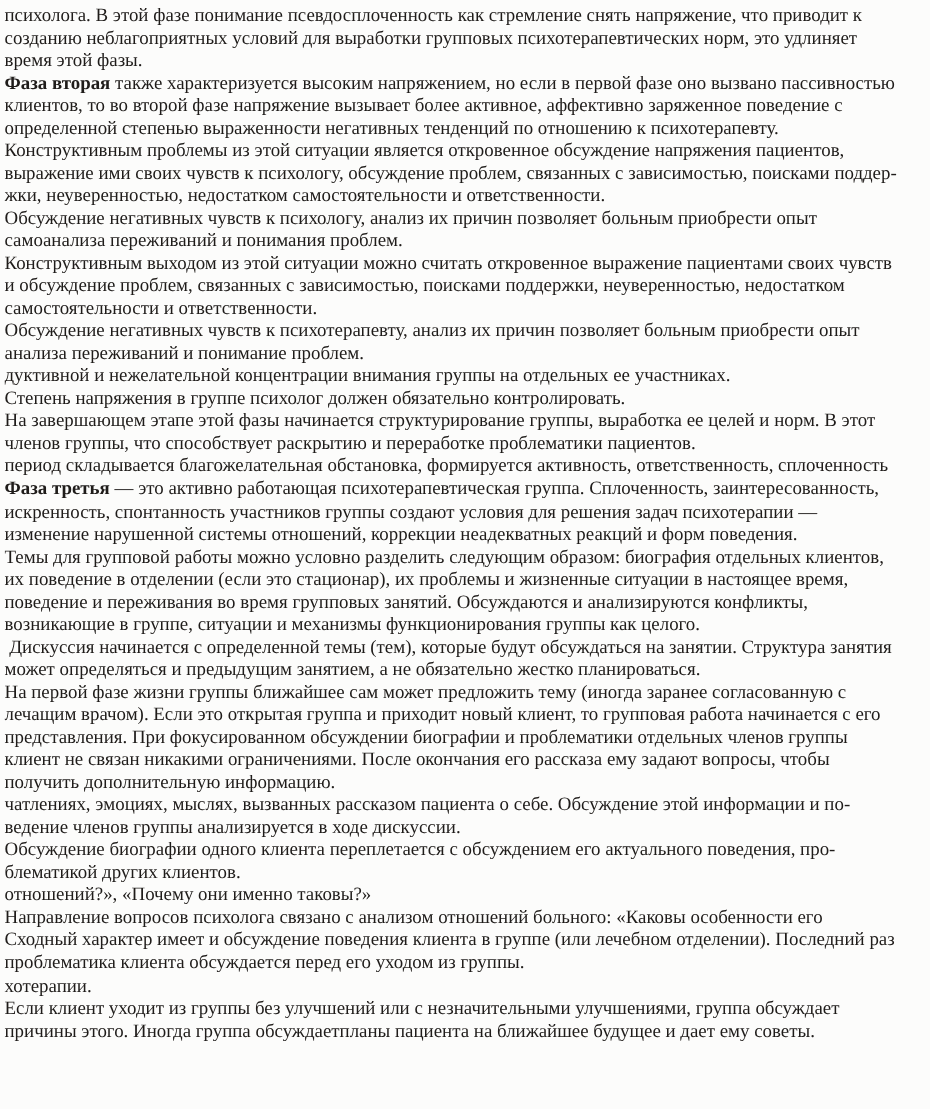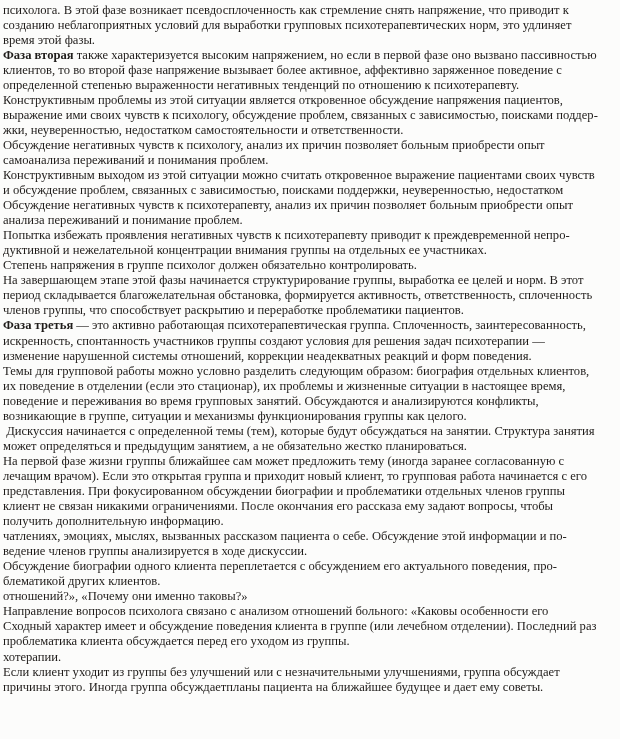--- a/index.html
+++ b/index.html
@@ -33,41 +33,41 @@
   }
   .line b {
     font-weight: bold;
   }
 </style>
 </head>
 <body style="background: rgb(252, 252, 251);">
 
 <div class="page">
   <div class="text-body" style="color: rgb(31, 28, 26);">
-      <div class="line">психолога. В этой фазе возникает псевдосплоченность как стремление снять напряжение, что приводит к</div>
+      <div class="line">психолога. В этой фазе понимание псевдосплоченность как стремление снять напряжение, что приводит к</div>
       <div class="line">созданию неблагоприятных условий для выработки групповых психотерапевтических норм, это удлиняет</div>
       <div class="line">время этой фазы.</div>
       <div class="line"><b>Фаза вторая</b> также характеризуется высоким напряжением, но если в первой фазе оно вызвано пассивностью</div>
       <div class="line">клиентов, то во второй фазе напряжение вызывает более активное, аффективно заряженное поведение с</div>
       <div class="line">определенной степенью выраженности негативных тенденций по отношению к психотерапевту.</div>
       <div class="line">Конструктивным проблемы из этой ситуации является откровенное обсуждение напряжения пациентов,</div>
       <div class="line">выражение ими своих чувств к психологу, обсуждение проблем, связанных с зависимостью, поисками поддер-</div>
       <div class="line">жки, неуверенностью, недостатком самостоятельности и ответственности.</div>
       <div class="line">Обсуждение негативных чувств к психологу, анализ их причин позволяет больным приобрести опыт</div>
       <div class="line">самоанализа переживаний и понимания проблем.</div>
       <div class="line">Конструктивным выходом из этой ситуации можно считать откровенное выражение пациентами своих чувств</div>
       <div class="line">и обсуждение проблем, связанных с зависимостью, поисками поддержки, неуверенностью, недостатком</div>
+      <div class="line">самостоятельности и ответственности.</div>
       <div class="line">Обсуждение негативных чувств к психотерапевту, анализ их причин позволяет больным приобрести опыт</div>
       <div class="line">анализа переживаний и понимание проблем.</div>
-      <div class="line">Попытка избежать проявления негативных чувств к психотерапевту приводит к преждевременной непро-</div>
       <div class="line">дуктивной и нежелательной концентрации внимания группы на отдельных ее участниках.</div>
       <div class="line">Степень напряжения в группе психолог должен обязательно контролировать.</div>
       <div class="line">На завершающем этапе этой фазы начинается структурирование группы, выработка ее целей и норм. В этот</div>
+      <div class="line">членов группы, что способствует раскрытию и переработке проблематики пациентов.</div>
       <div class="line">период складывается благожелательная обстановка, формируется активность, ответственность, сплоченность</div>
-      <div class="line">членов группы, что способствует раскрытию и переработке проблематики пациентов.</div>
       <div class="line"><b>Фаза третья</b> — это активно работающая психотерапевтическая группа. Сплоченность, заинтересованность,</div>
       <div class="line">искренность, спонтанность участников группы создают условия для решения задач психотерапии —</div>
       <div class="line">изменение нарушенной системы отношений, коррекции неадекватных реакций и форм поведения.</div>
       <div class="line">Темы для групповой работы можно условно разделить следующим образом: биография отдельных клиентов,</div>
       <div class="line">их поведение в отделении (если это стационар), их проблемы и жизненные ситуации в настоящее время,</div>
       <div class="line">поведение и переживания во время групповых занятий. Обсуждаются и анализируются конфликты,</div>
       <div class="line">возникающие в группе, ситуации и механизмы функционирования группы как целого.</div>
       <div class="line"> Дискуссия начинается с определенной темы (тем), которые будут обсуждаться на занятии. Структура занятия</div>
       <div class="line">может определяться и предыдущим занятием, а не обязательно жестко планироваться.</div>
       <div class="line">На первой фазе жизни группы ближайшее сам может предложить тему (иногда заранее согласованную с</div>

